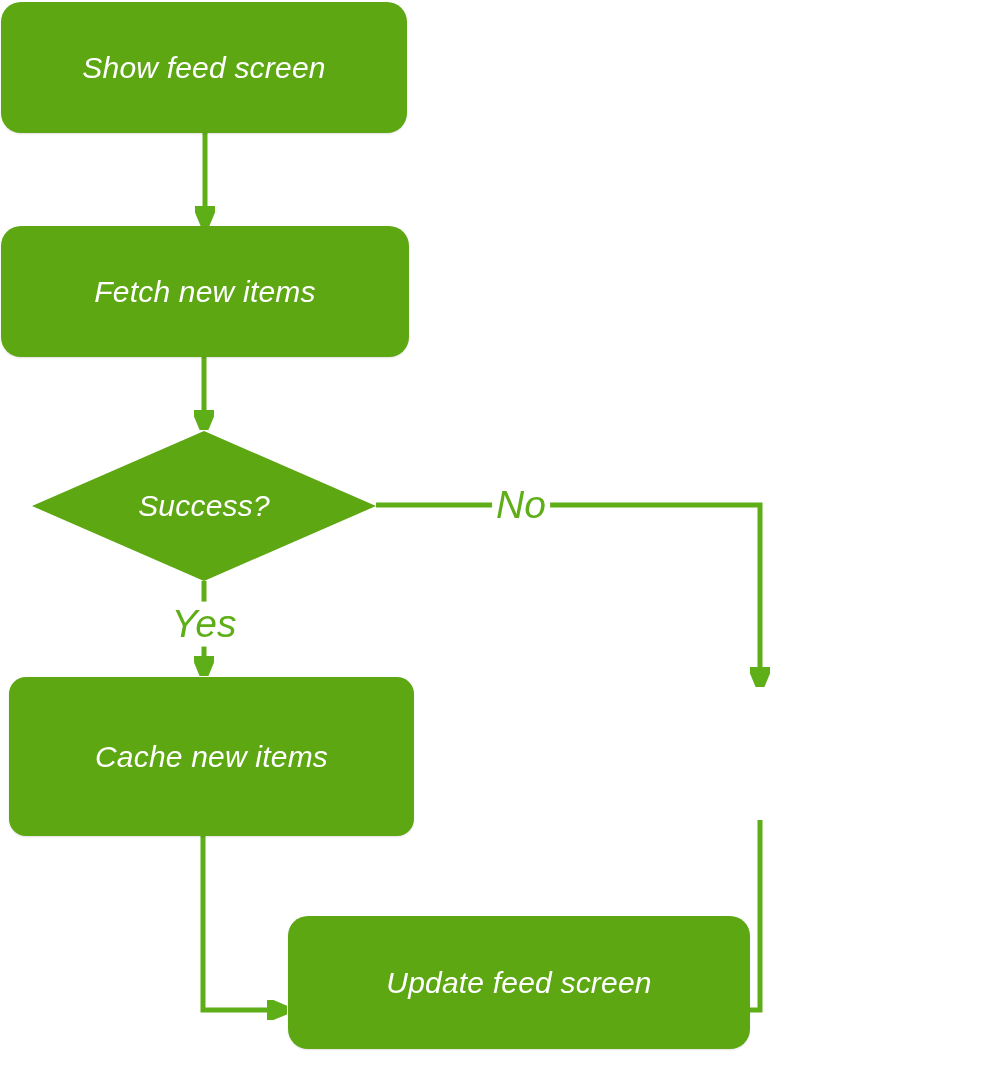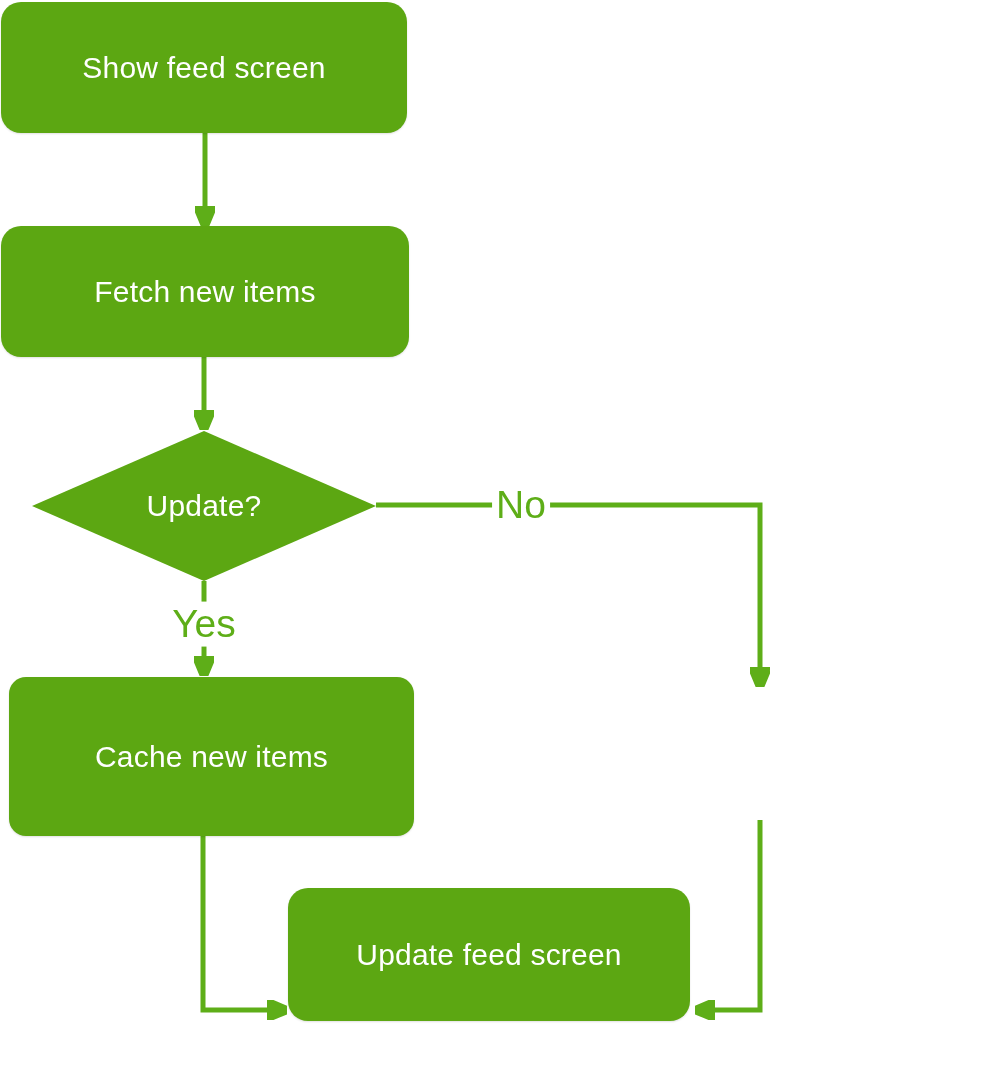--- a/index.html
+++ b/index.html
@@ -13,20 +13,21 @@
   html, body {
     background: var(--canvas-bg);
     font-family: "Liberation Sans", "DejaVu Sans", sans-serif;
   }
   .canvas {
     position: relative;
     width: 982px;
     height: 1078px;
     background: var(--canvas-bg);
     overflow: hidden;
+    font-style: italic;
   }
   .edges {
     position: absolute;
     left: 0; top: 0;
     width: 982px; height: 1078px;
   }
   .edges path {
     fill: none;
     stroke: var(--connector);
     stroke-width: 5;
@@ -55,21 +56,21 @@
     left: 0; top: 0;
     width: 100%; height: 100%;
   }
   .node.diamond .diamond-bg polygon { fill: var(--node-fill); }
   .node .node-label { position: relative; z-index: 1; }
   #node-show   { left: 1px;   top: 2px;   width: 406px; height: 131px; }
   #node-fetch  { left: 1px;   top: 226px; width: 408px; height: 131px; }
   #node-success{ left: 32px;  top: 431px; width: 344px; height: 150px; }
   #node-cache  { left: 9px;   top: 677px; width: 405px; height: 159px; border-radius: 17px; }
   #node-load   { left: 540px; top: 688px; width: 441px; height: 132px; }
-  #node-update { left: 288px; top: 888px; width: 402px; height: 133px; }
+  #node-update { left: 288px; top: 916px; width: 462px; height: 133px; }
   .edge-label {
     position: absolute;
     transform: translate(-50%, -50%);
     background: var(--canvas-bg);
     color: var(--edge-label-text);
     font-size: 39px;
     line-height: 1.15;
     padding: 0 4px;
     white-space: nowrap;
     z-index: 2;
@@ -101,21 +102,21 @@
   </div>
 
   <div class="node" id="node-fetch">
     <span class="node-label">Fetch new items</span>
   </div>
 
   <div class="node diamond" id="node-success">
     <svg class="diamond-bg" viewBox="0 0 344 150" preserveAspectRatio="none" xmlns="http://www.w3.org/2000/svg">
       <polygon points="172,0 344,75 172,150 0,75"></polygon>
     </svg>
-    <span class="node-label">Update?</span>
+    <span class="node-label">Success?</span>
   </div>
 
   <div class="node" id="node-cache">
     <span class="node-label">Cache new items</span>
   </div>
 
 
   <div class="node" id="node-update">
     <span class="node-label">Update feed screen</span>
   </div>

